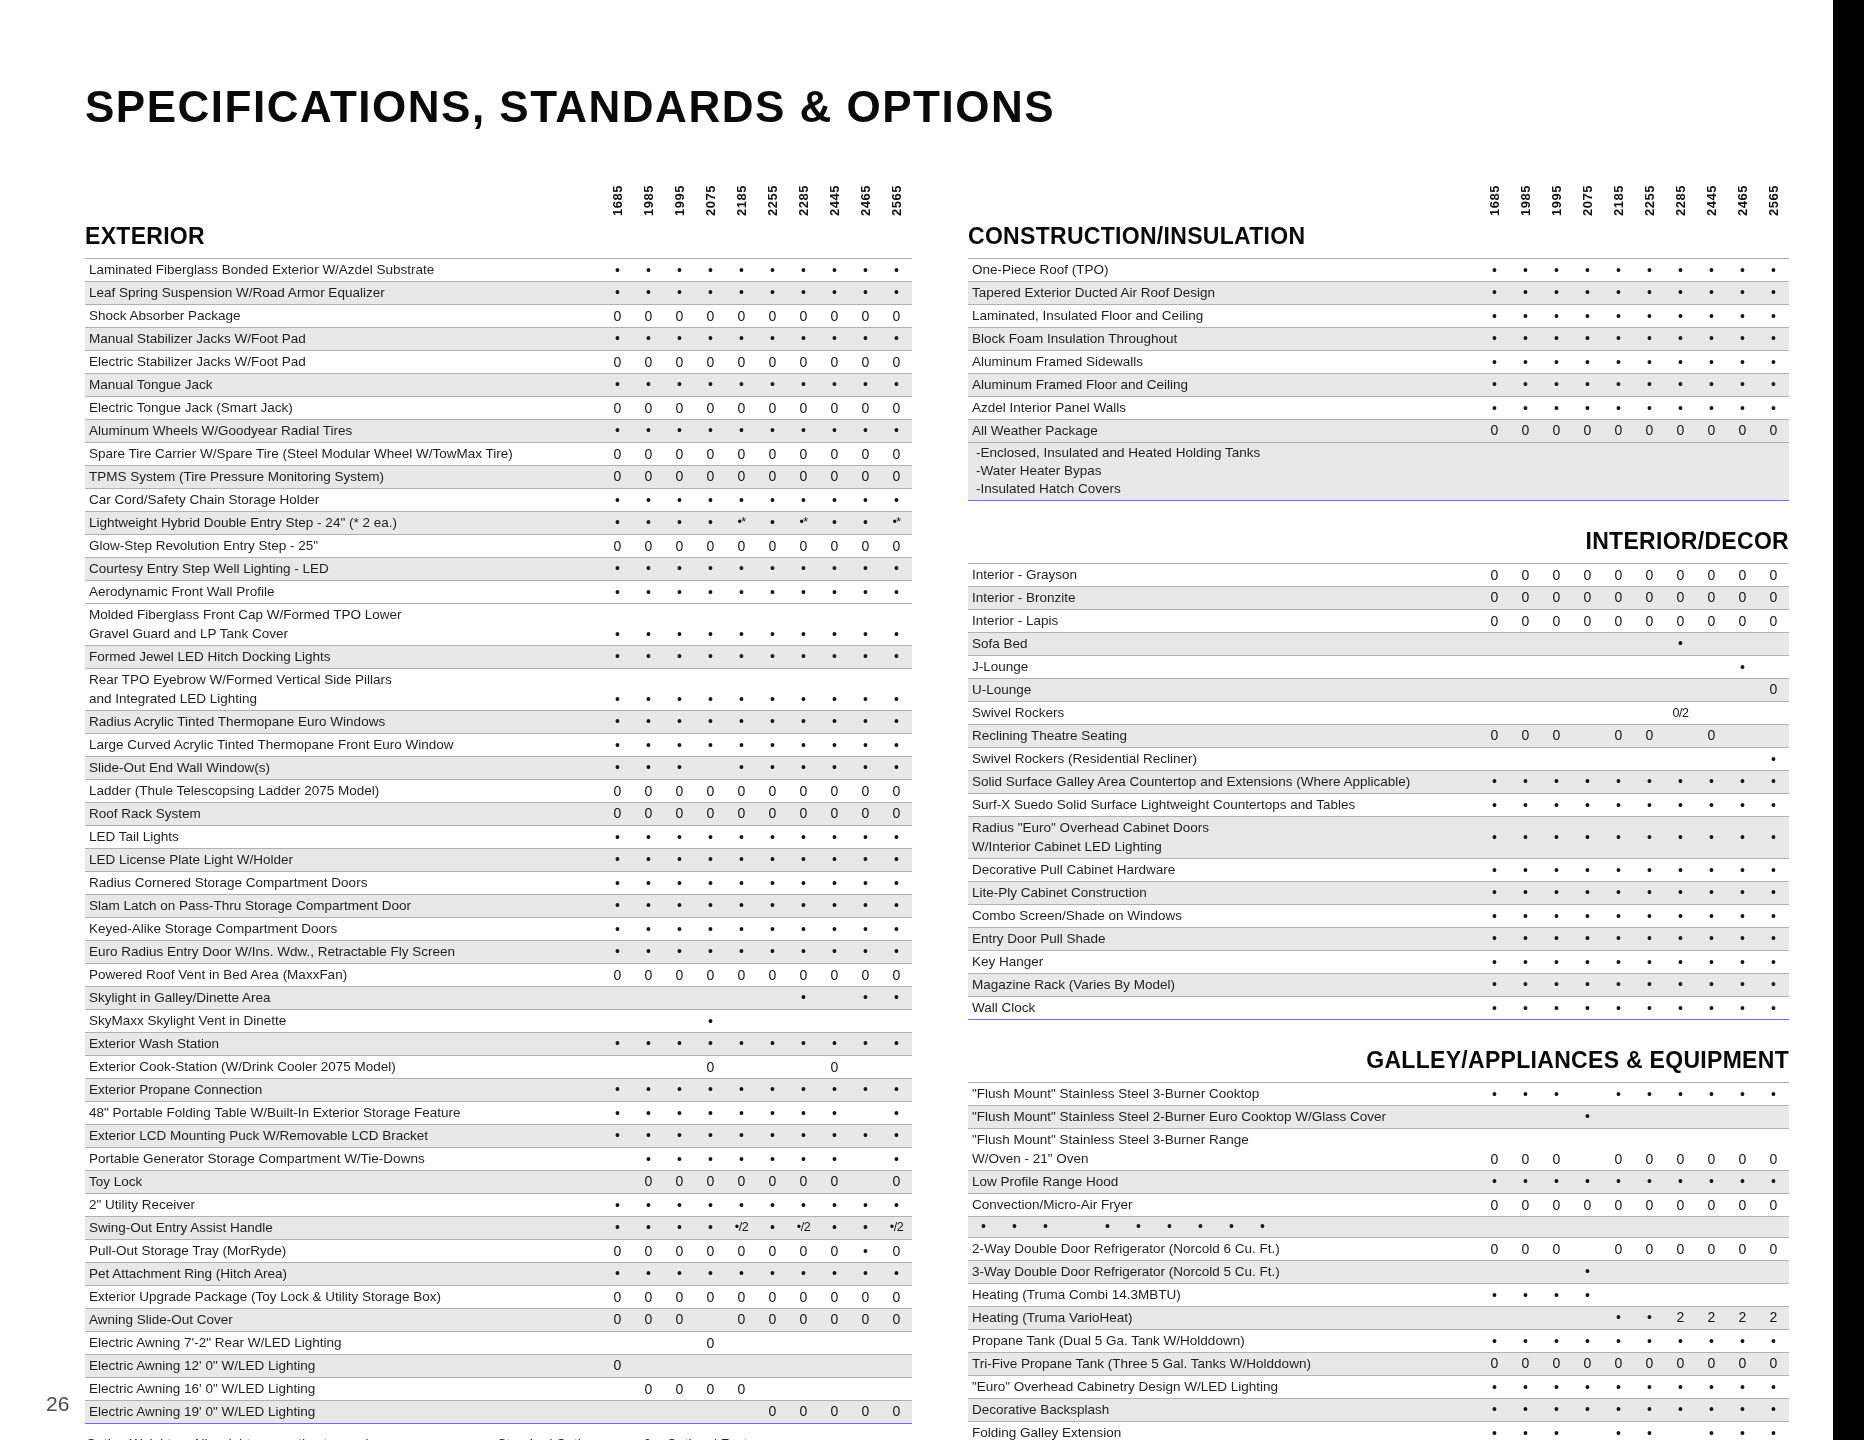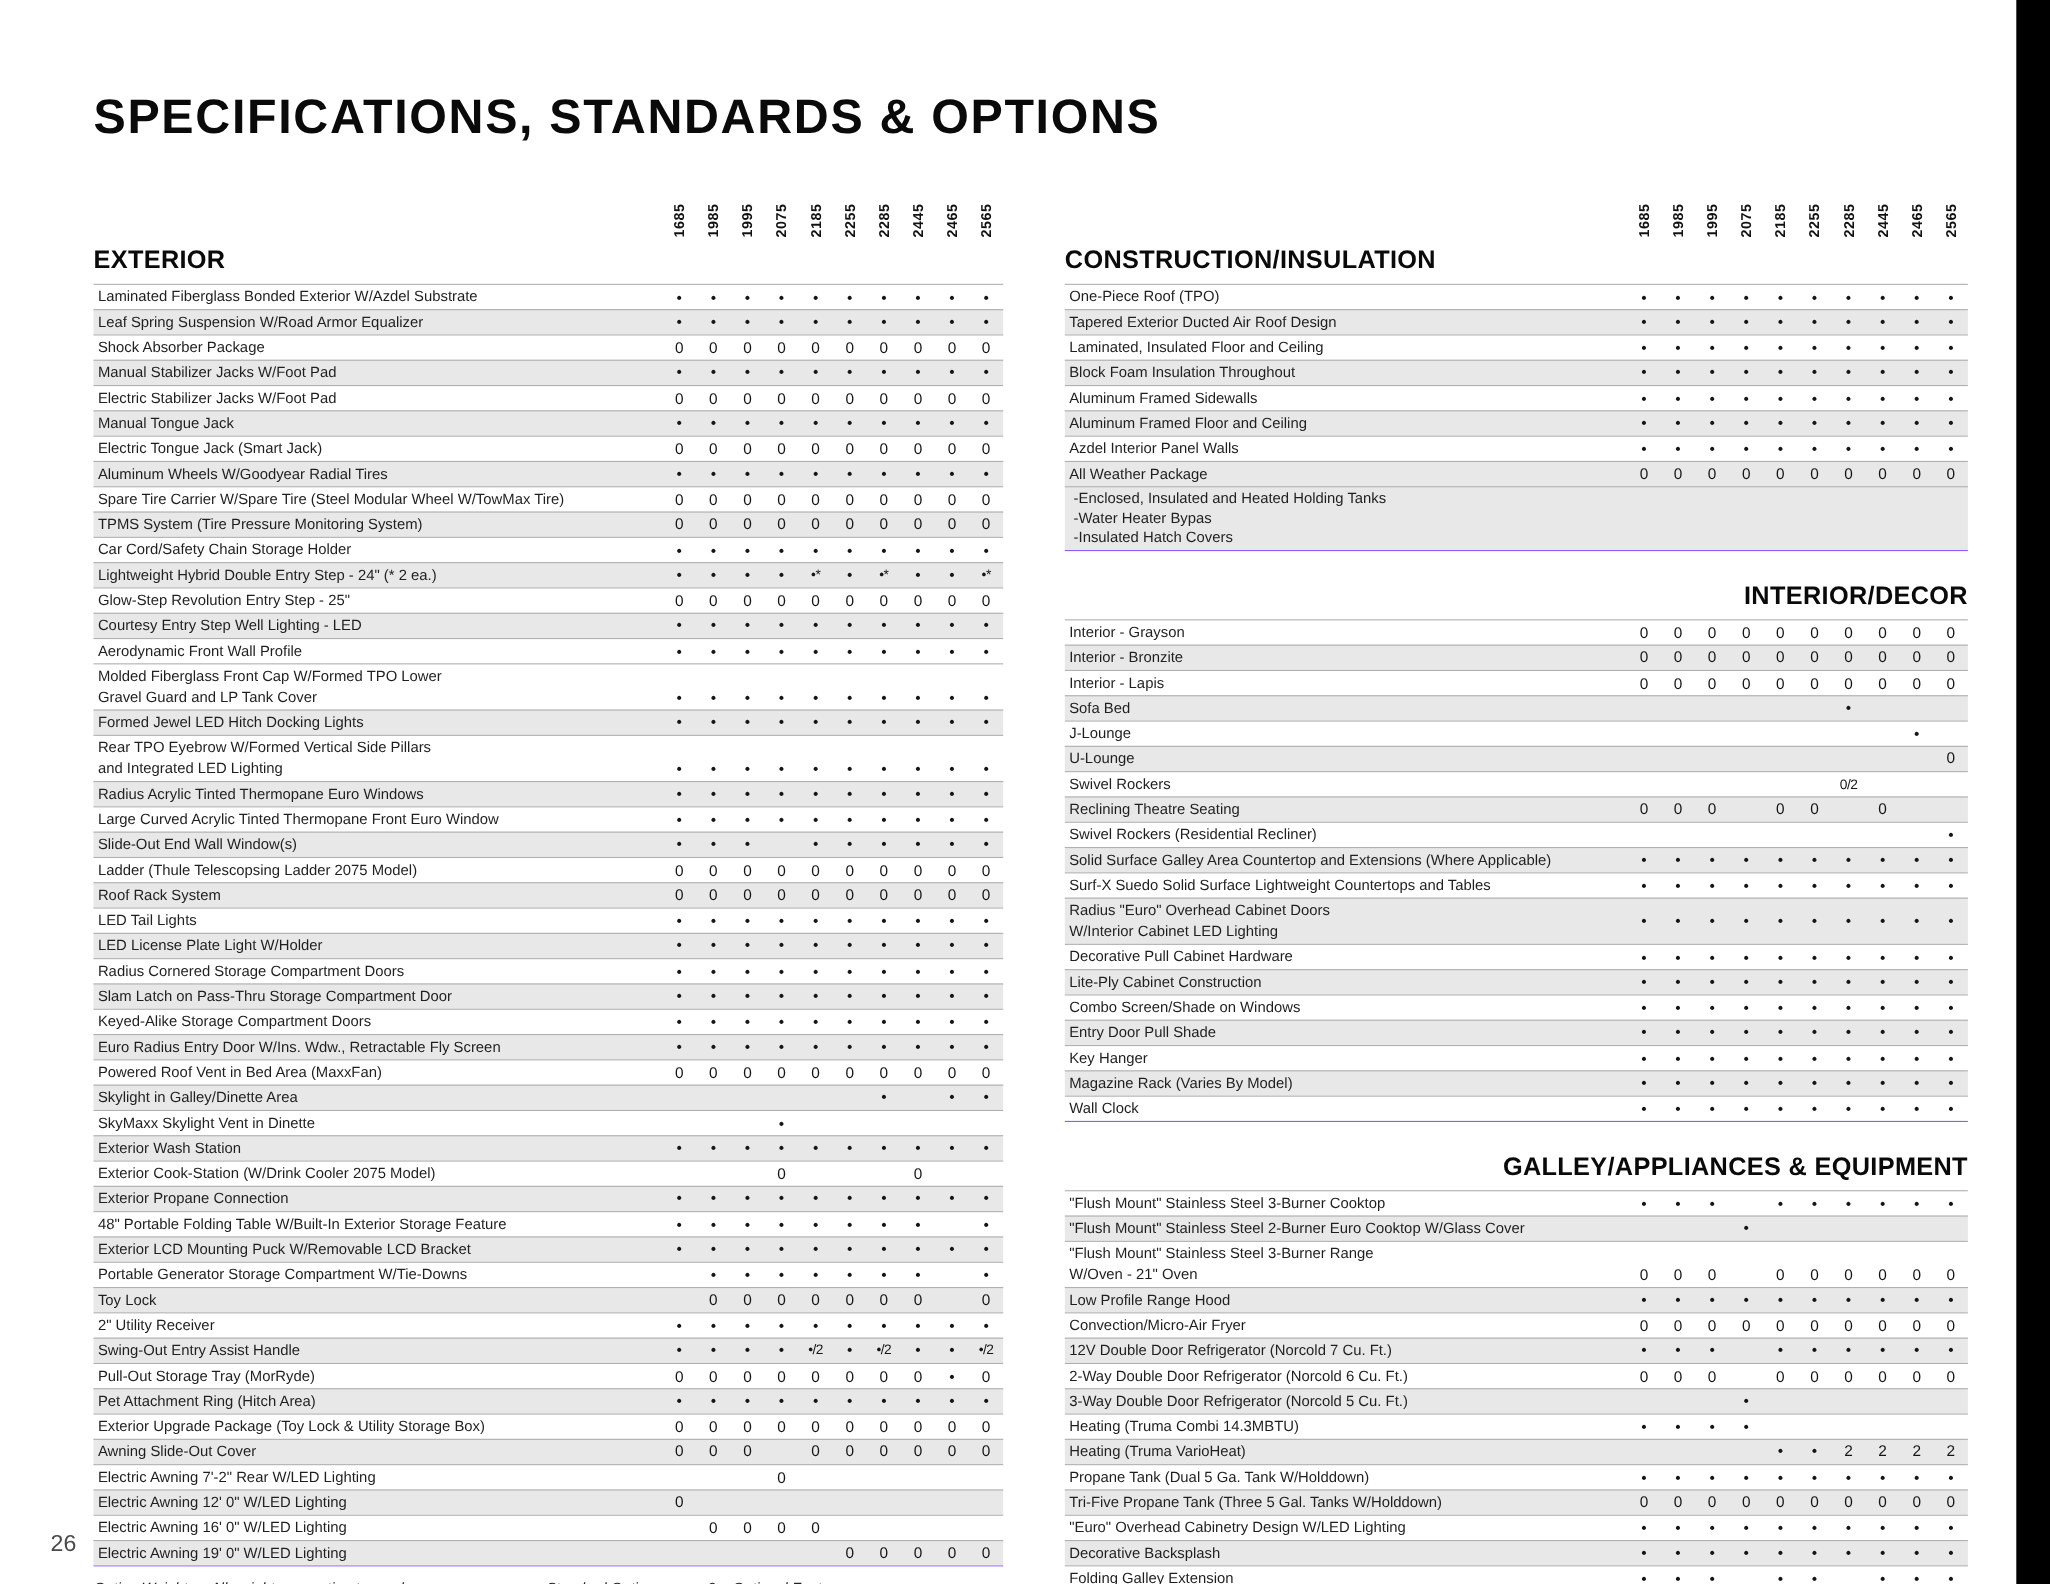--- a/index.html
+++ b/index.html
@@ -1349,21 +1349,20 @@
             <div class="cell">0</div>
             <div class="cell">0</div>
             <div class="cell">0</div>
             <div class="cell">0</div>
             <div class="cell">0</div>
             <div class="cell">0</div>
             <div class="cell">0</div>
           </div>
         </div>
         <div class="row shade">
-          <div class="label">12V Double Door Refrigerator (Norcold 7 Cu. Ft.)</div>
           <div class="cells">
             <div class="cell">•</div>
             <div class="cell">•</div>
             <div class="cell">•</div>
             <div class="cell"></div>
             <div class="cell">•</div>
             <div class="cell">•</div>
             <div class="cell">•</div>
             <div class="cell">•</div>
             <div class="cell">•</div>

